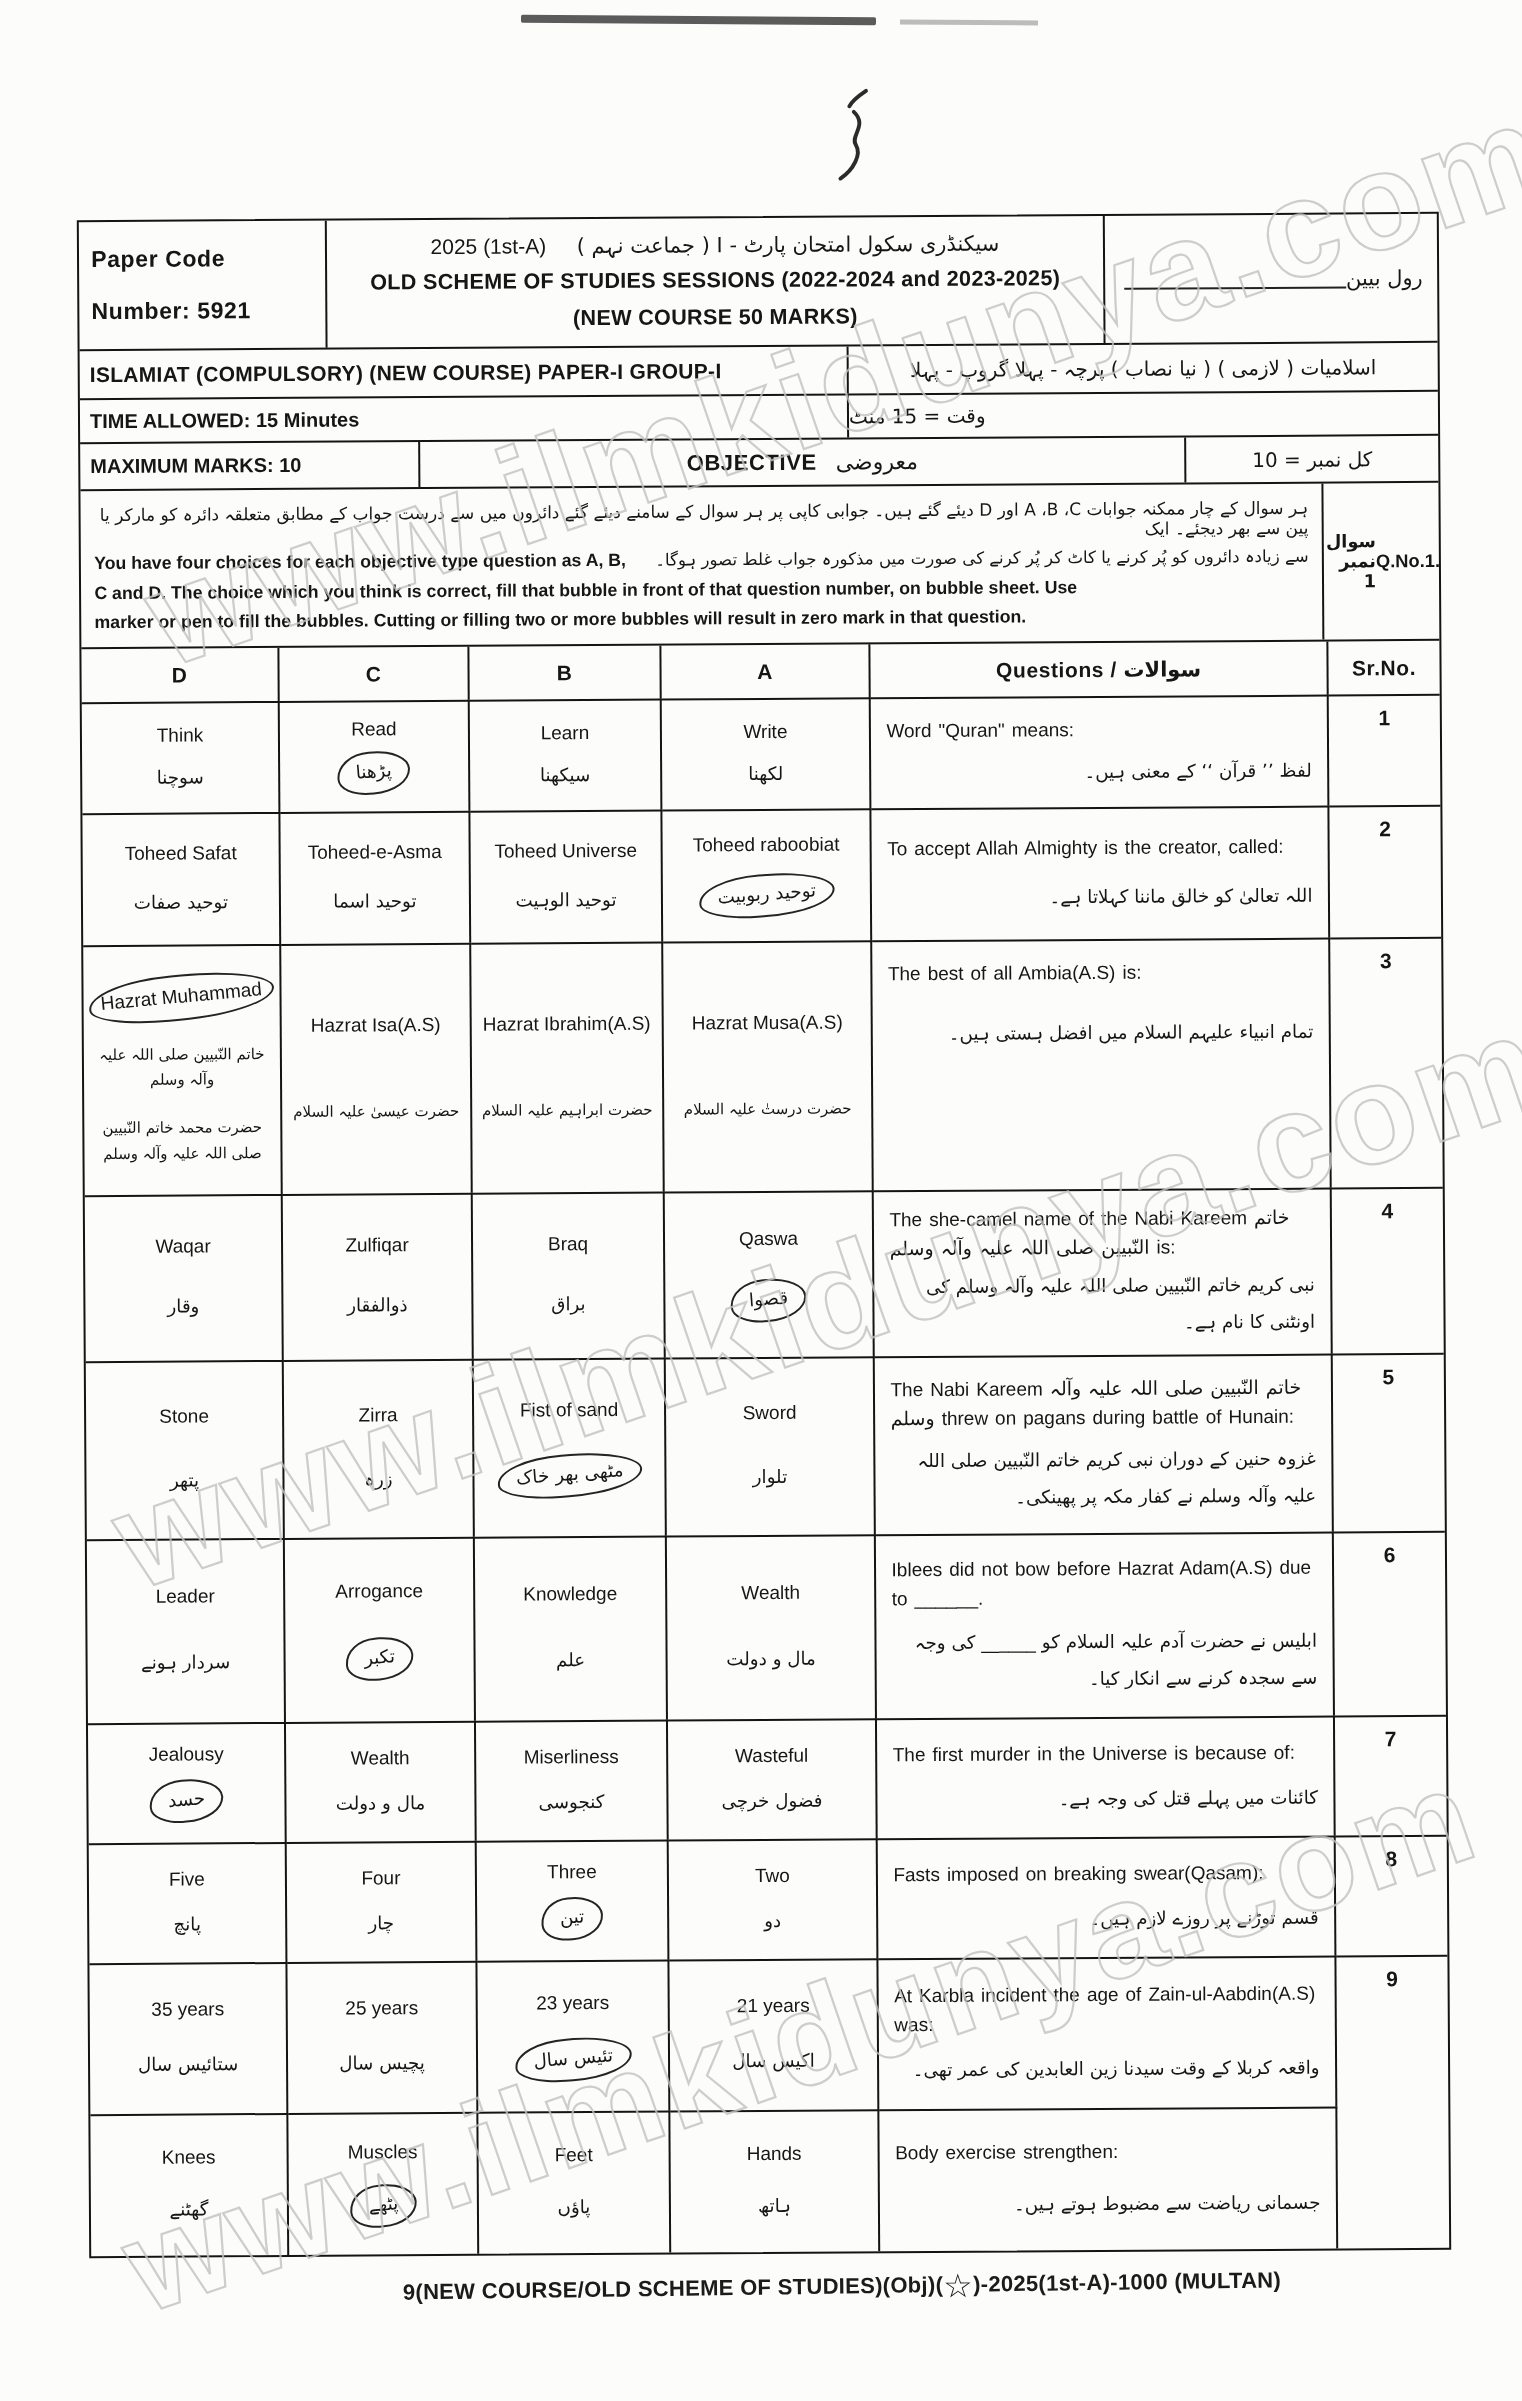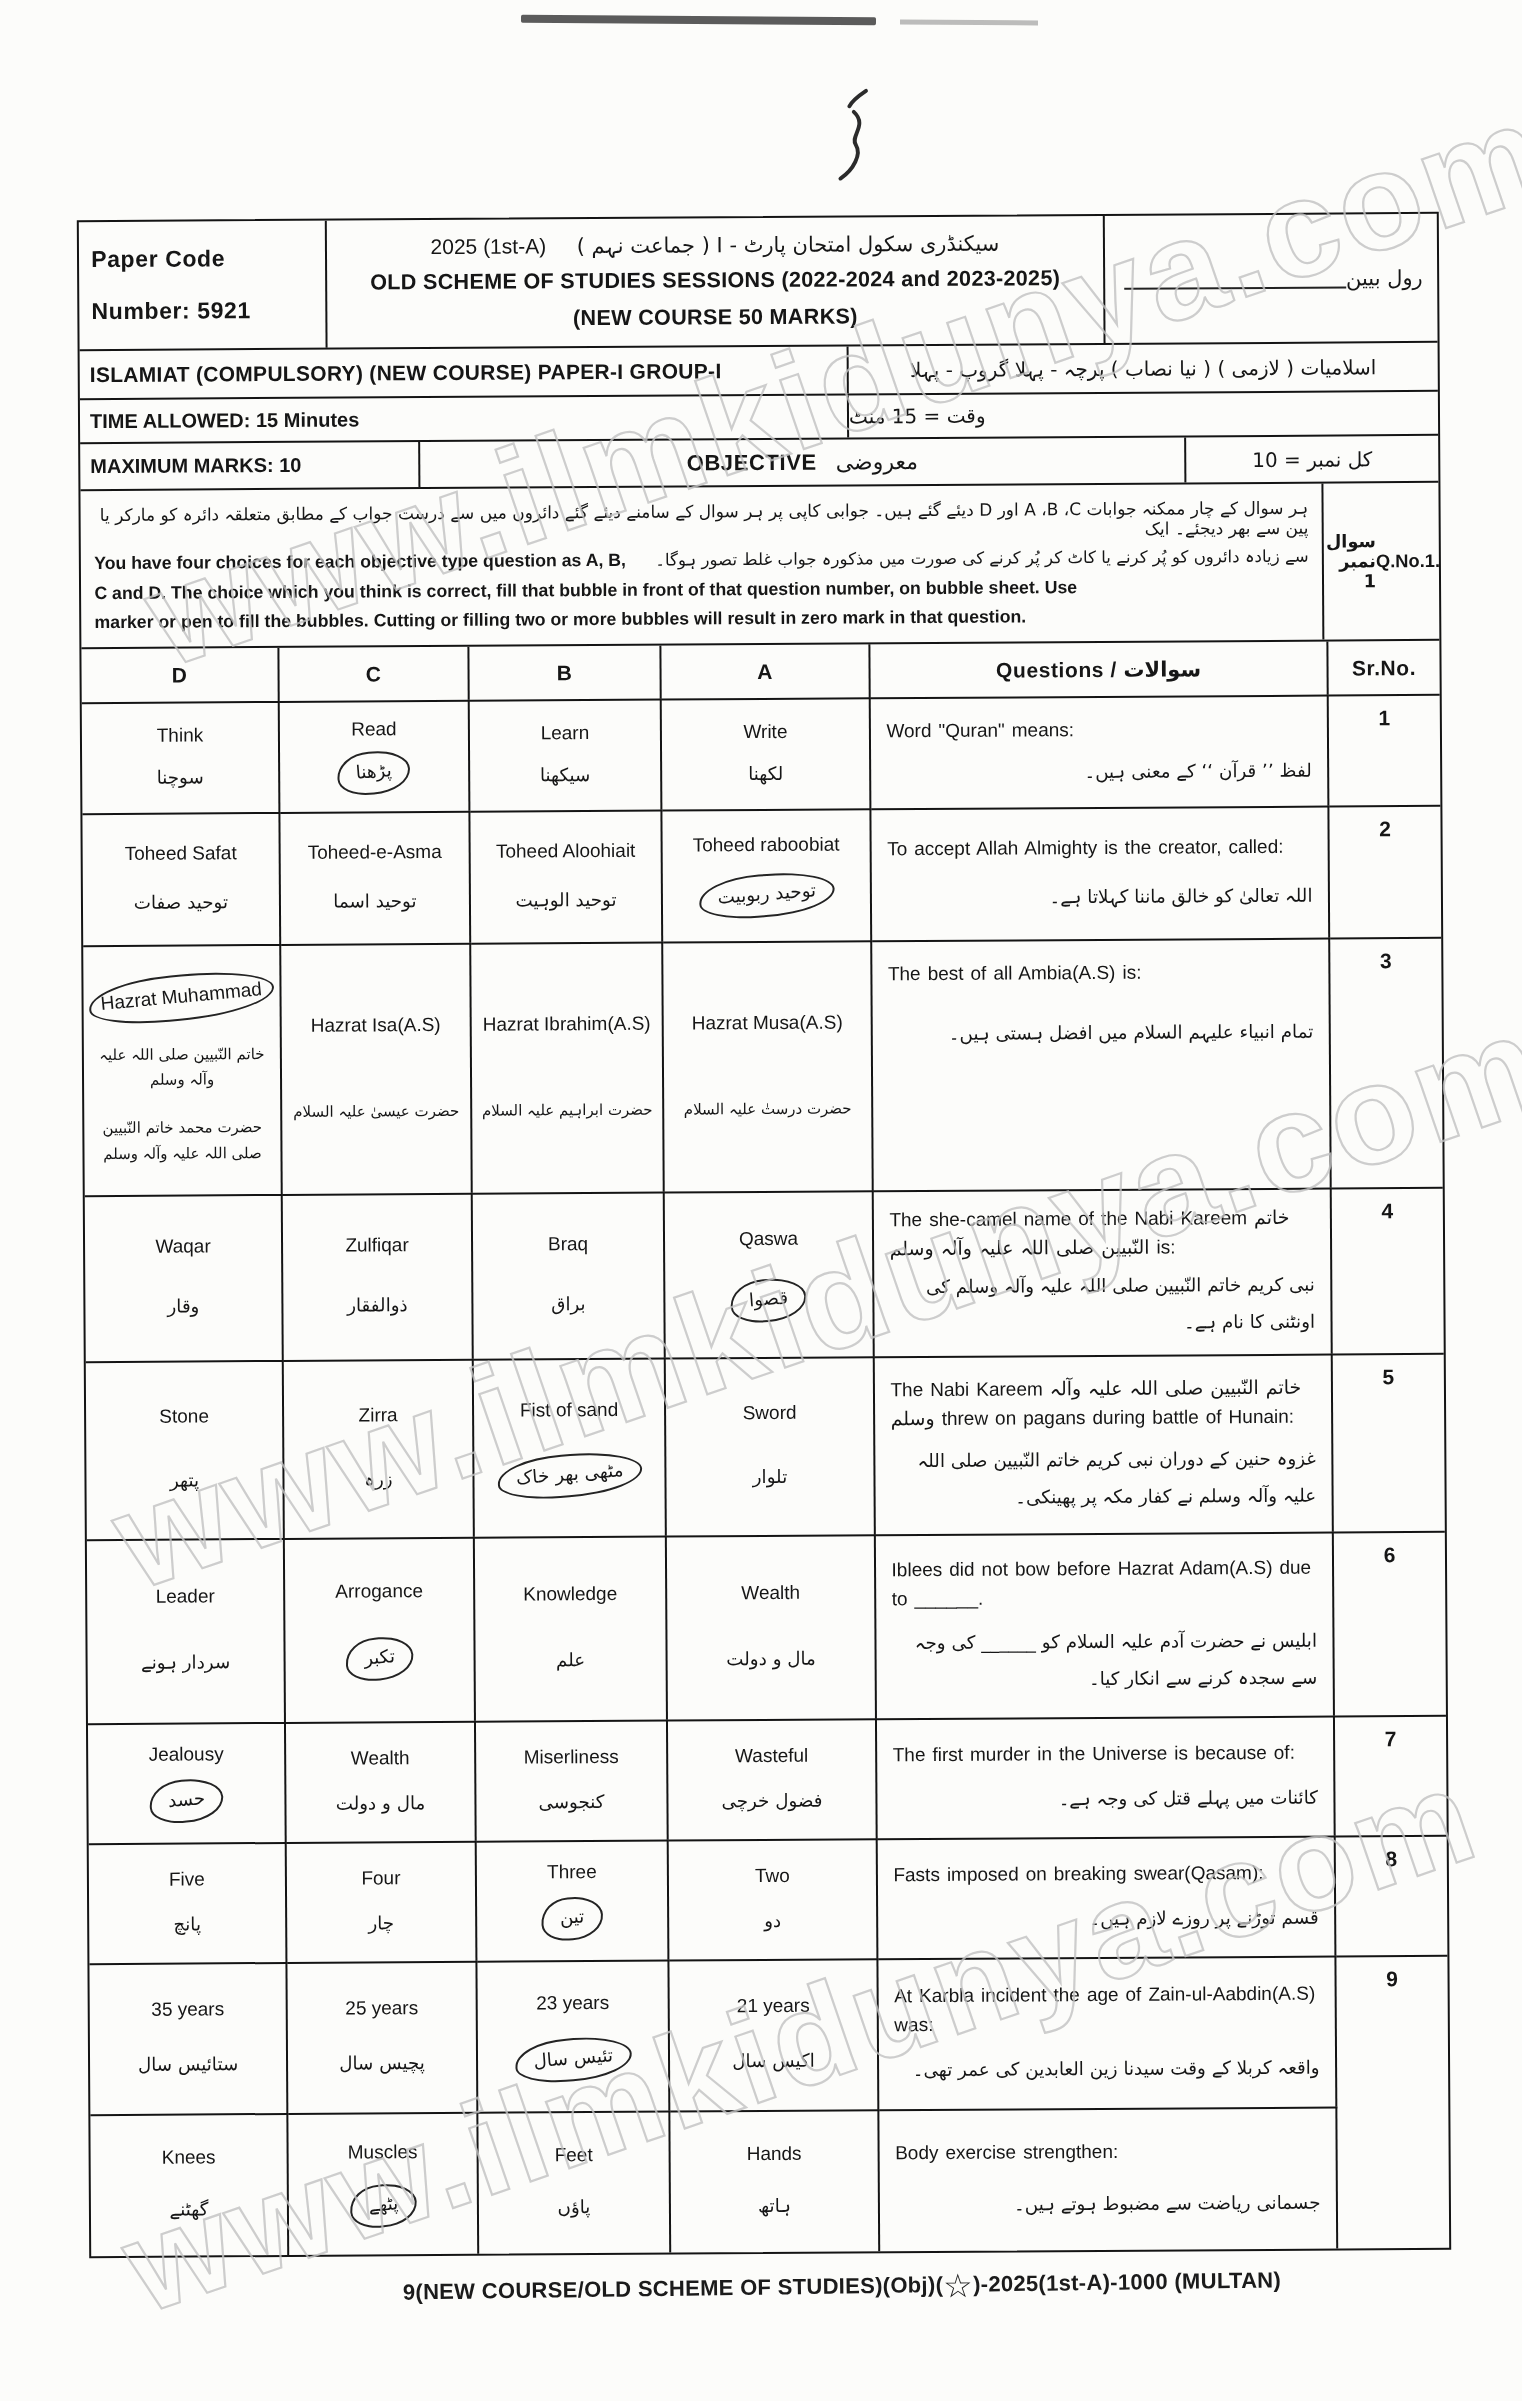--- a/index.html
+++ b/index.html
@@ -222,21 +222,21 @@
 
       <div class="mcq-cell opt">
         <span class="en">Toheed Safat</span>
         <span class="ur" dir="rtl">توحید صفات</span>
       </div>
       <div class="mcq-cell opt">
         <span class="en">Toheed-e-Asma</span>
         <span class="ur" dir="rtl">توحید اسما</span>
       </div>
       <div class="mcq-cell opt">
-        <span class="en">Toheed Aloohiait</span>
+        <span class="en">Toheed Universe</span>
         <span class="ur" dir="rtl">توحید الوہیت</span>
       </div>
       <div class="mcq-cell opt">
         <span class="en">Toheed raboobiat</span>
         <span class="ur circle" dir="rtl">توحید ربوبیت</span>
       </div>
       <div class="mcq-cell qc">
         <div class="q-en">To accept Allah Almighty is the creator, called:</div>
         <div class="q-ur ur" dir="rtl">اللہ تعالیٰ کو خالق ماننا کہلاتا ہے۔</div>
       </div>

